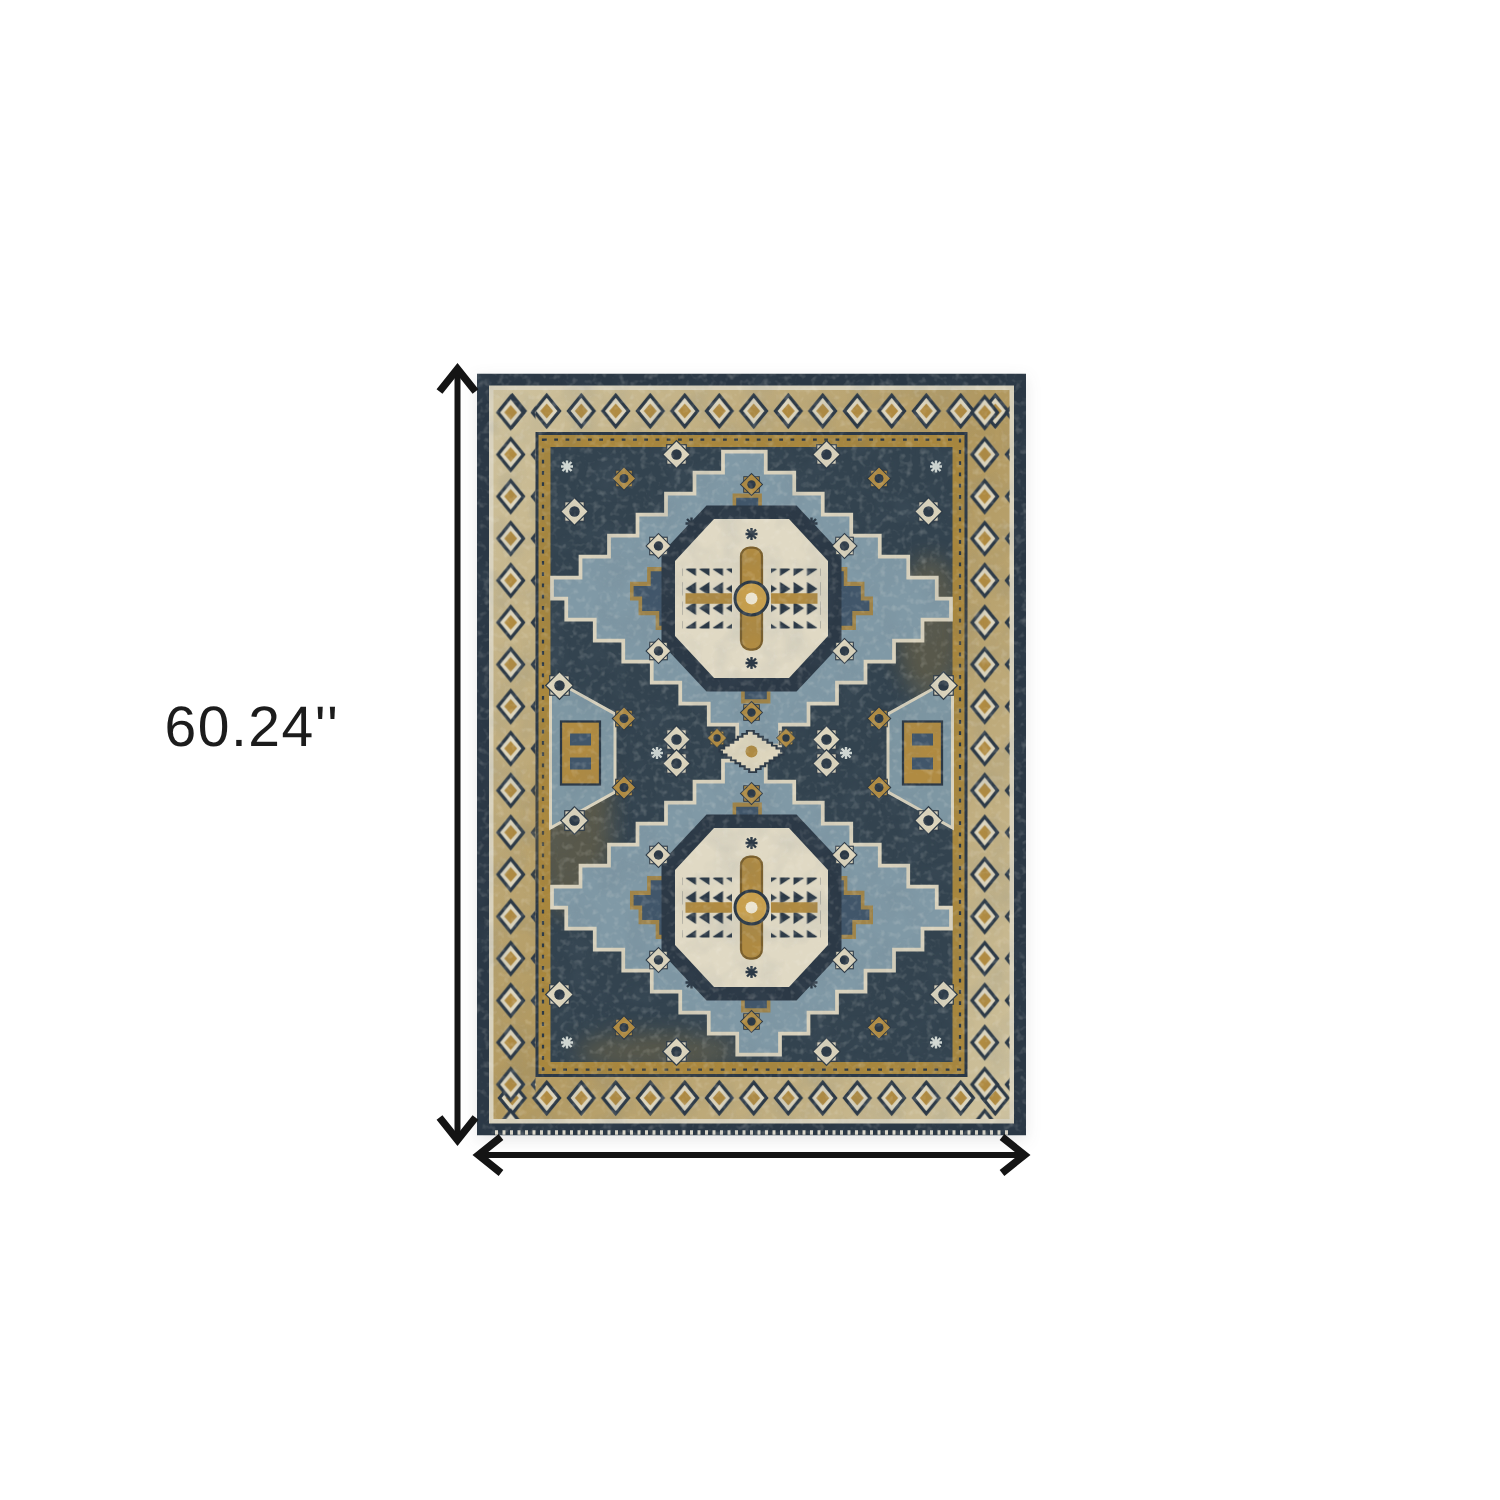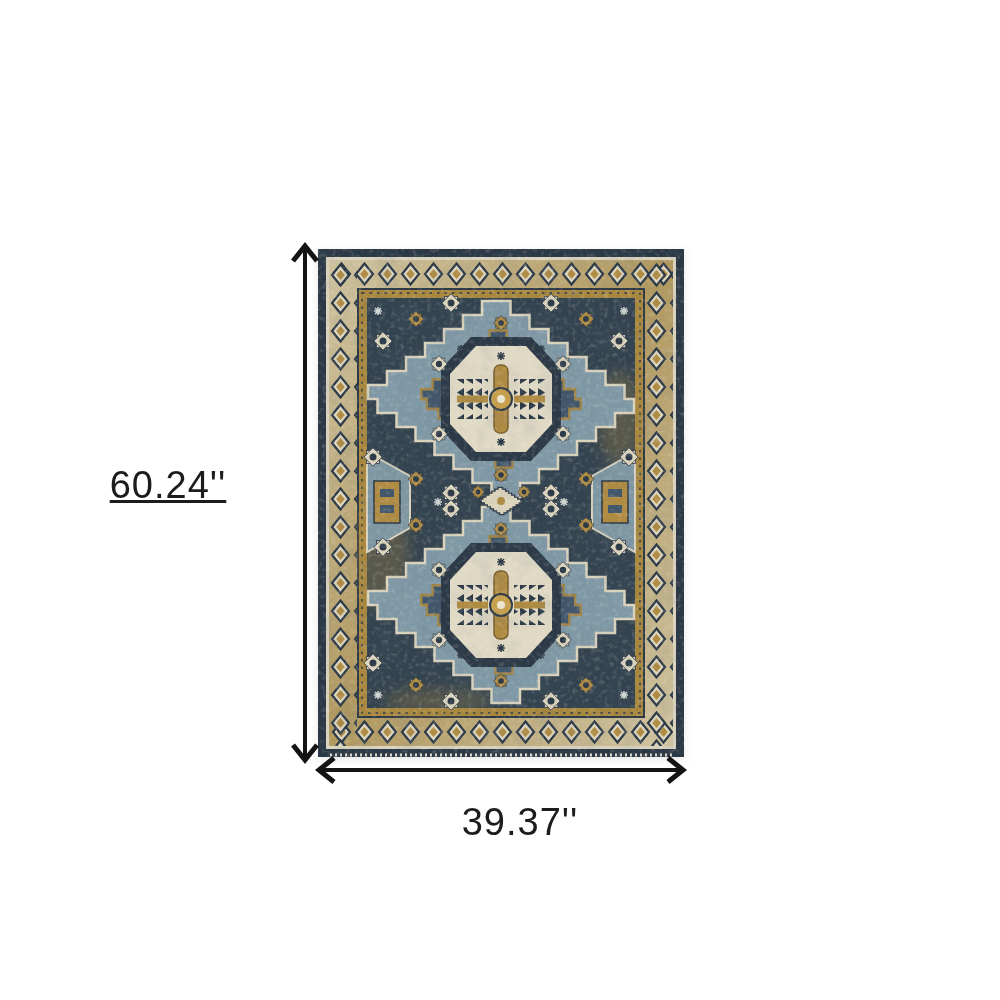--- a/index.html
+++ b/index.html
@@ -3,21 +3,21 @@
 <meta charset="utf-8">
 <style>
   html,body{margin:0;padding:0;background:#fff;}
   .canvas{position:relative;width:1000px;height:1000px;background:var(--pageBackground,#ffffff);overflow:hidden;
           font-family:"Liberation Sans", sans-serif;}
   .rug-svg{position:absolute;left:318px;top:249px;width:366px;height:508px;
            filter:drop-shadow(0 3px 5px rgba(60,60,60,0.12));}
   .dims-svg{position:absolute;left:0;top:0;width:1000px;height:1000px;pointer-events:none;}
   .dim-label{position:absolute;color:var(--labelColor,#1c1c1c);font-size:38px;font-weight:500;
              letter-spacing:1px;text-align:center;width:240px;line-height:1.25;}
-  .dim-label.height{left:48px;top:462px;text-decoration:underline;}
+  .dim-label.height{left:48px;top:462px;}
   .dim-label.width{left:400px;top:799px;}
 </style>
 </head>
 <body>
 
 <div class="canvas">
 
   <svg class="rug-svg" viewBox="0 0 366 508" xmlns="http://www.w3.org/2000/svg">
     <defs>
       <linearGradient id="bandGrad" x1="0" y1="0" x2="1" y2="1">
@@ -213,14 +213,13 @@
       <polyline points="293,745 305,760 317,745" stroke-width="5"></polyline>
     </g>
     <g fill="none">
       <line x1="322" y1="770" x2="680" y2="770" stroke-width="4"></line>
       <polyline points="334,758 319,770 334,782" stroke-width="5"></polyline>
       <polyline points="668,758 683,770 668,782" stroke-width="5"></polyline>
     </g>
   </svg>
 
   <div class="dim-label height">60.24''</div>
-  <div class="dim-label width">39.37''</div>
 </div>
 
 </body></html>

